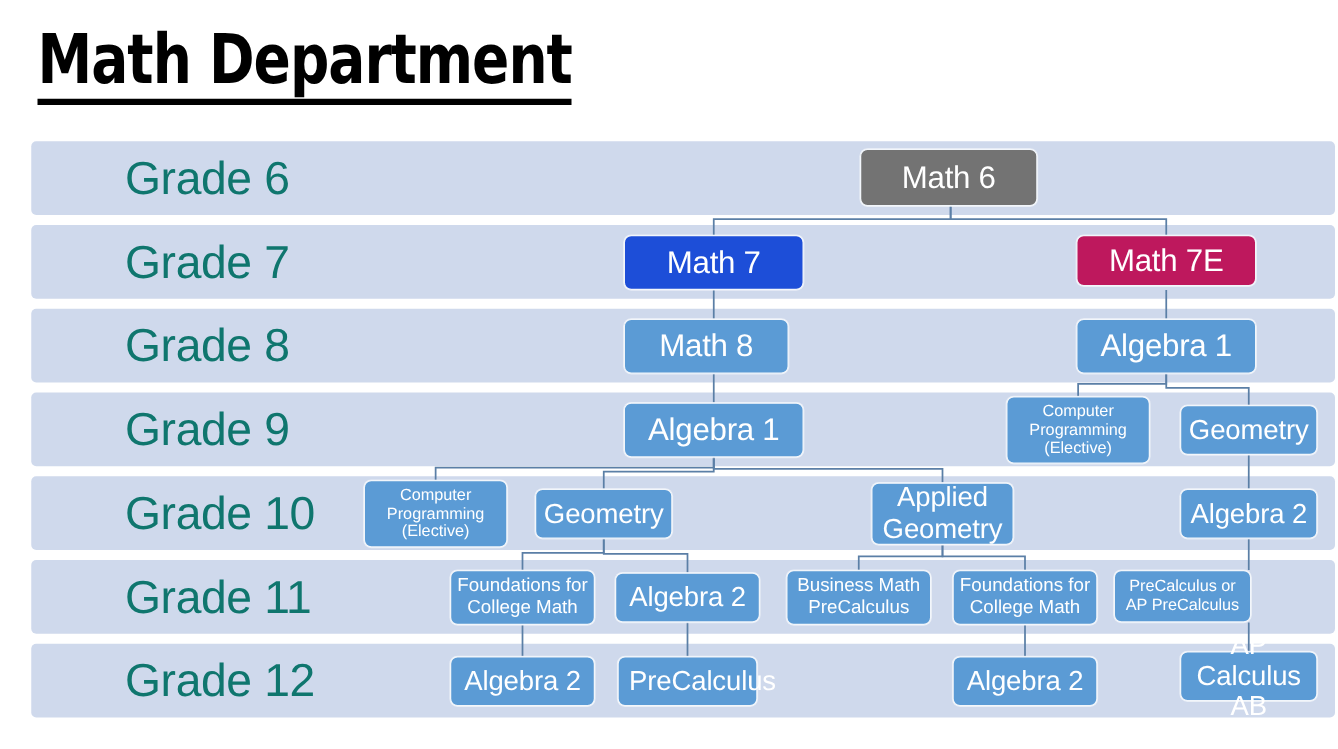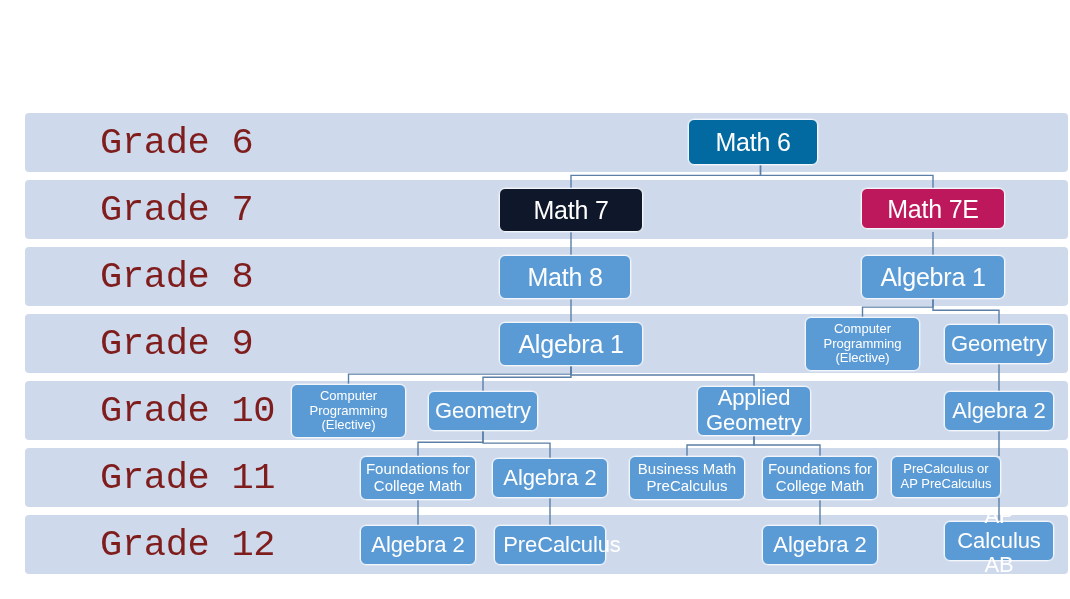--- a/index.html
+++ b/index.html
@@ -51,23 +51,23 @@
     left: 25px;
     width: 1043px;
     background: #cfd9ec;
     border-radius: 4px;
   }
   .grade-label {
     position: absolute;
     left: 75px;
     top: 50%;
     transform: translateY(-50%);
-    font-family: Liberation Mono, monospace;
+    font-family: Liberation Sans, sans-serif;
     font-size: 37px;
-    color: #7f1d1d;
+    color: #0f766e;
     white-space: nowrap;
     letter-spacing: -0.3px;
     text-align: center;
   }
 
   
   #connectors {
     position: absolute;
     left: 0; top: 0;
     width: 1070px;
@@ -95,20 +95,23 @@
   .course-box.sz-lg   { font-size: 25px; letter-spacing: -0.2px; }
   .course-box.sz-md   { font-size: 22px; letter-spacing: -0.1px; }
   .course-box.sz-sm   { font-size: 15px; }
   .course-box.sz-xs   { font-size: 13px; }
 </style>
 </head>
 <body>
 
 <div id="slide">
 
+  <div id="title-wrap">
+    <div id="page-title">Math Department</div>
+  </div>
 
   <div id="rows-layer">
       <div class="grade-row" style="top: 113px; height: 59px; background: rgb(207, 217, 236);">
         <div class="grade-label">Grade 6</div>
       </div>
       <div class="grade-row" style="top: 180px; height: 59px; background: rgb(207, 217, 236);">
         <div class="grade-label">Grade 7</div>
       </div>
       <div class="grade-row" style="top: 247px; height: 59px; background: rgb(207, 217, 236);">
         <div class="grade-label">Grade 8</div>
@@ -144,24 +147,24 @@
       <path d="M 754 436 L 754 445 L 687 445 L 687 456" fill="none" stroke="#5b7fa6" stroke-width="1.4"></path>
       <path d="M 754 436 L 754 445 L 820 445 L 820 456" fill="none" stroke="#5b7fa6" stroke-width="1.4"></path>
       <path d="M 999 431 L 999 456" fill="none" stroke="#5b7fa6" stroke-width="1.4"></path>
       <path d="M 418 500 L 418 525" fill="none" stroke="#5b7fa6" stroke-width="1.4"></path>
       <path d="M 550 498 L 550 525" fill="none" stroke="#5b7fa6" stroke-width="1.4"></path>
       <path d="M 820 500 L 820 525" fill="none" stroke="#5b7fa6" stroke-width="1.4"></path>
       <path d="M 999 498 L 999 521" fill="none" stroke="#5b7fa6" stroke-width="1.4"></path>
     </svg>
 
   <div id="boxes-layer">
-      <div class="course-box sz-lg" style="left: 688px; top: 119px; width: 130px; height: 46px; background: #0369a1; border-color: rgb(242, 246, 251); color: rgb(255, 255, 255);">
+      <div class="course-box sz-lg" style="left: 688px; top: 119px; width: 142px; height: 46px; background: #737373; border-color: rgb(242, 246, 251); color: rgb(255, 255, 255);">
         <span>Math 6</span>
       </div>
-      <div class="course-box sz-lg" style="left: 499px; top: 188px; width: 144px; height: 44px; background: #0f172a; border-color: rgb(242, 246, 251); color: rgb(255, 255, 255);">
+      <div class="course-box sz-lg" style="left: 499px; top: 188px; width: 144px; height: 44px; background: #1d4ed8; border-color: rgb(242, 246, 251); color: rgb(255, 255, 255);">
         <span>Math 7</span>
       </div>
       <div class="course-box sz-lg" style="left: 861px; top: 188px; width: 144px; height: 41px; background: #be185d; border-color: rgb(242, 246, 251); color: rgb(255, 255, 255);">
         <span>Math 7E</span>
       </div>
       <div class="course-box sz-lg" style="left: 499px; top: 255px; width: 132px; height: 44px; background: rgb(91, 155, 213); border-color: rgb(242, 246, 251); color: rgb(255, 255, 255);">
         <span>Math 8</span>
       </div>
       <div class="course-box sz-lg" style="left: 861px; top: 255px; width: 144px; height: 44px; background: rgb(91, 155, 213); border-color: rgb(242, 246, 251); color: rgb(255, 255, 255);">
         <span>Algebra 1</span>

